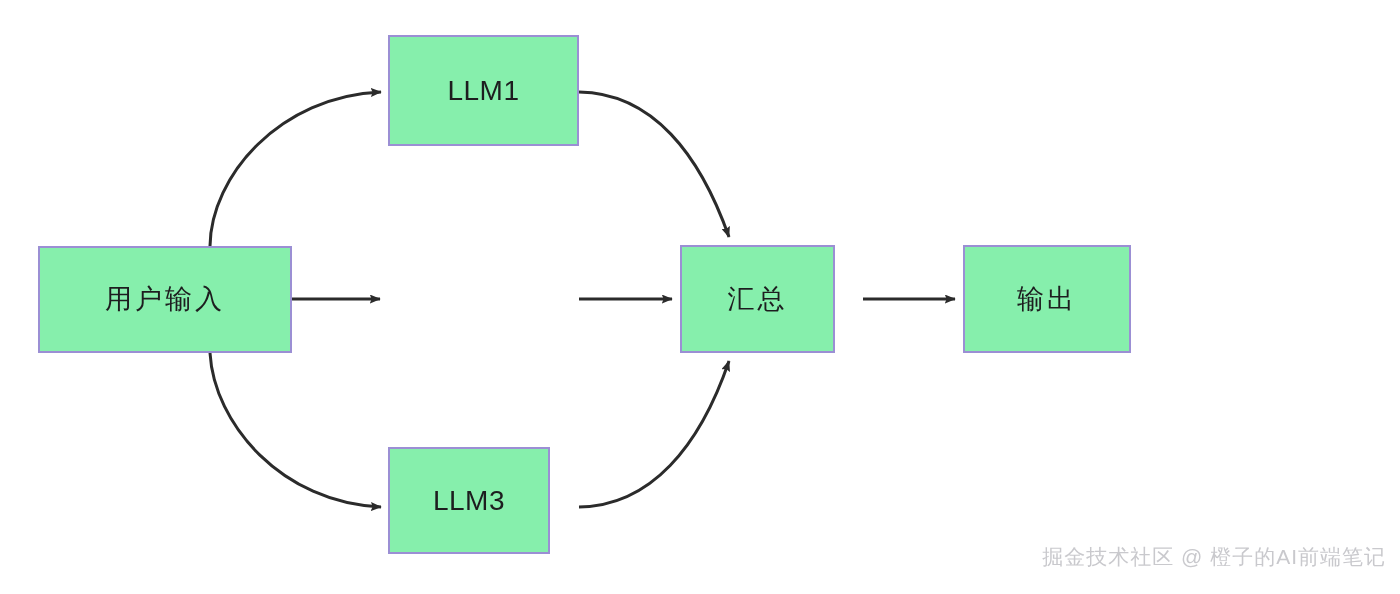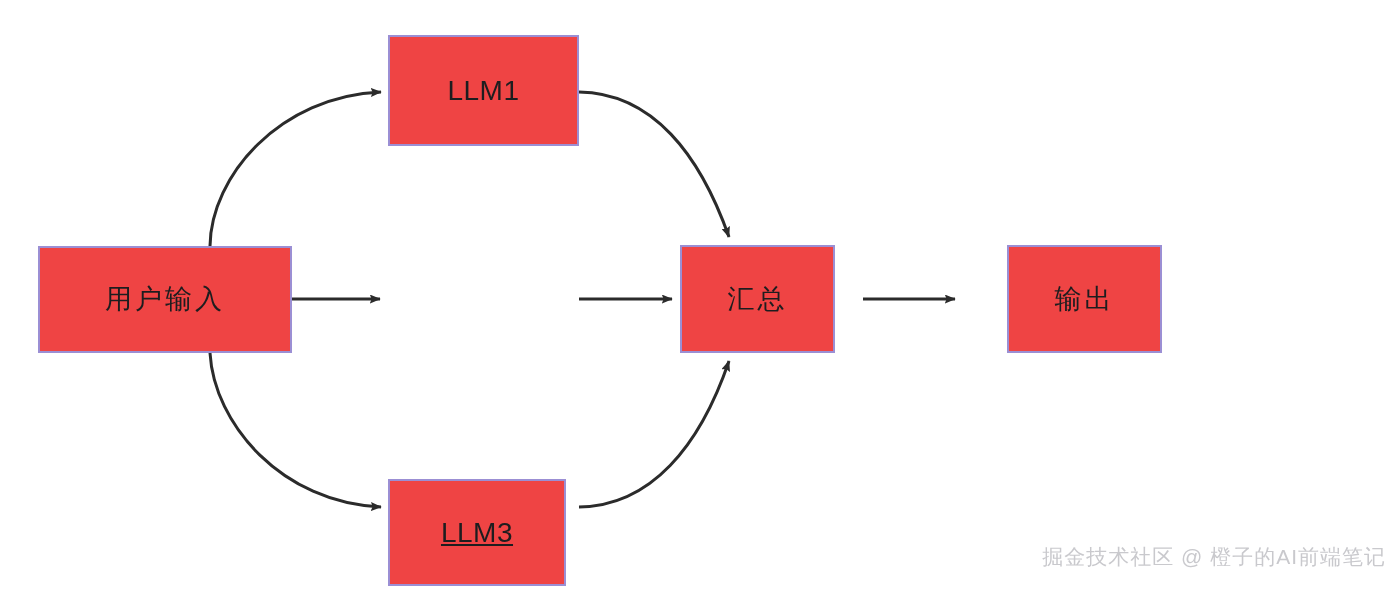--- a/index.html
+++ b/index.html
@@ -24,21 +24,21 @@
     width: 1400px;
     height: 594px;
     pointer-events: none;
   }
   .node {
     position: absolute;
     box-sizing: border-box;
     display: flex;
     align-items: center;
     justify-content: center;
-    background: #ef4444;
+    background: #86efac;
     border: 2px solid #9B8FD4;
     color: #1d1d1f;
     letter-spacing: 0.5px;
   }
   .node-label {
     display: block;
     line-height: 1;
     white-space: nowrap;
   }
   .node.cjk .node-label {
@@ -48,23 +48,23 @@
   }
   .node.latin .node-label {
     font-size: 28px;
     letter-spacing: 0.5px;
     font-weight: 400;
   }
   
   #node-user-input { left: 38px;  top: 246px; width: 254px; height: 107px; }
   #node-llm1       { left: 388px; top: 35px;  width: 191px; height: 111px; }
   #node-llm2       { left: 388px; top: 246px; width: 191px; height: 107px; }
-  #node-llm3       { left: 388px; top: 479px; width: 178px; height: 107px; text-decoration: underline; }
+  #node-llm3       { left: 388px; top: 447px; width: 162px; height: 107px; }
   #node-aggregate  { left: 680px; top: 245px; width: 155px; height: 108px; }
-  #node-output     { left: 963px; top: 245px; width: 155px; height: 108px; margin-left: 44px; }
+  #node-output     { left: 963px; top: 245px; width: 168px; height: 108px; }
 
   #watermark {
     position: absolute;
     left: 0;
     top: 543px;
     width: 1386px;
     text-align: right;
     font-size: 21px;
     color: #c9c9cd;
     letter-spacing: 1px;

